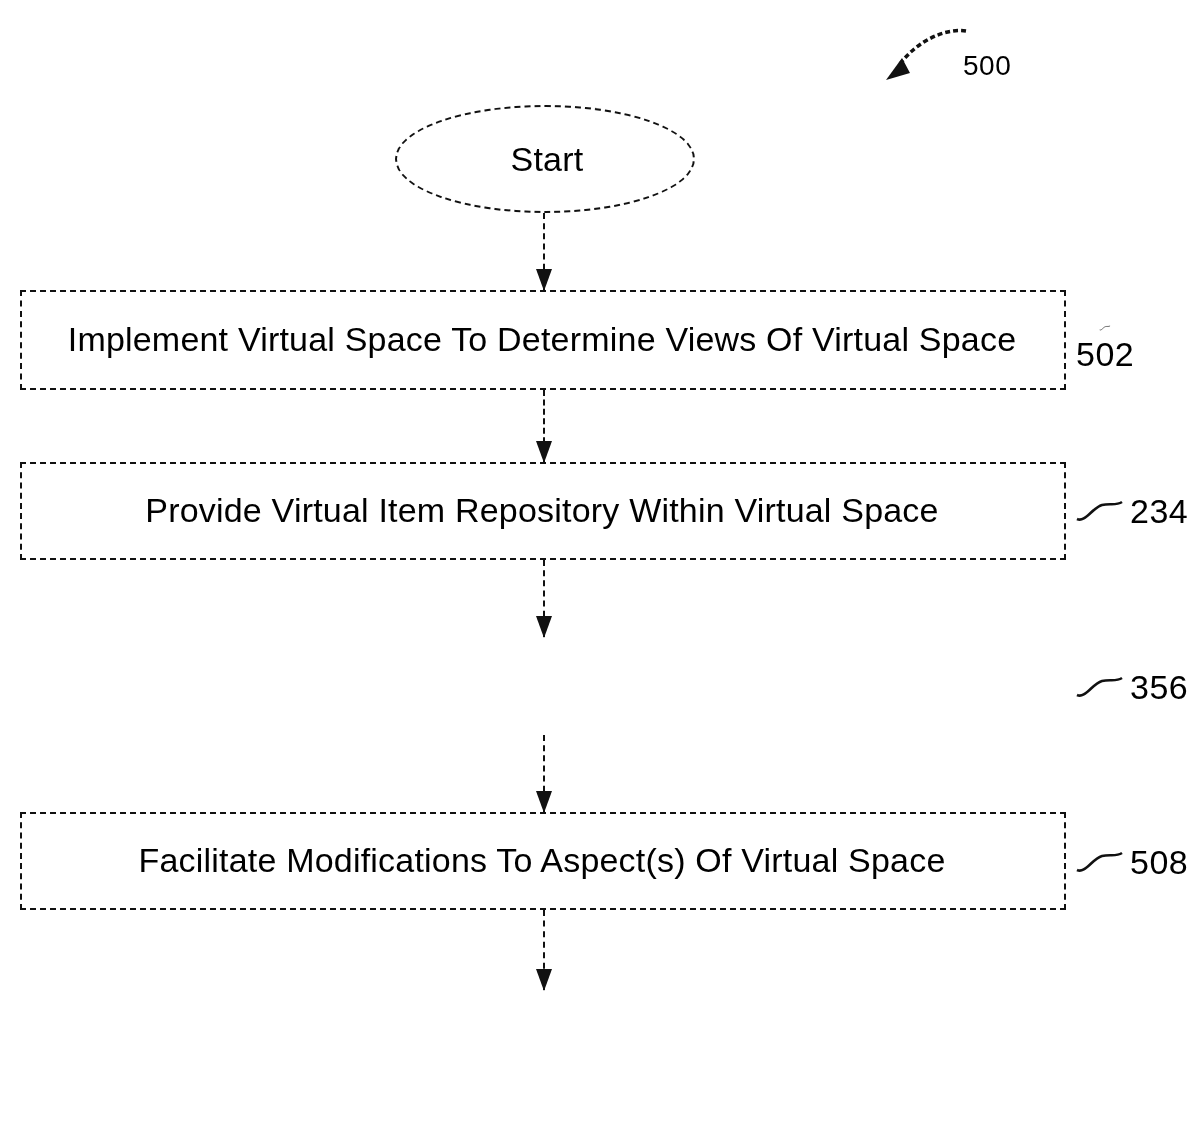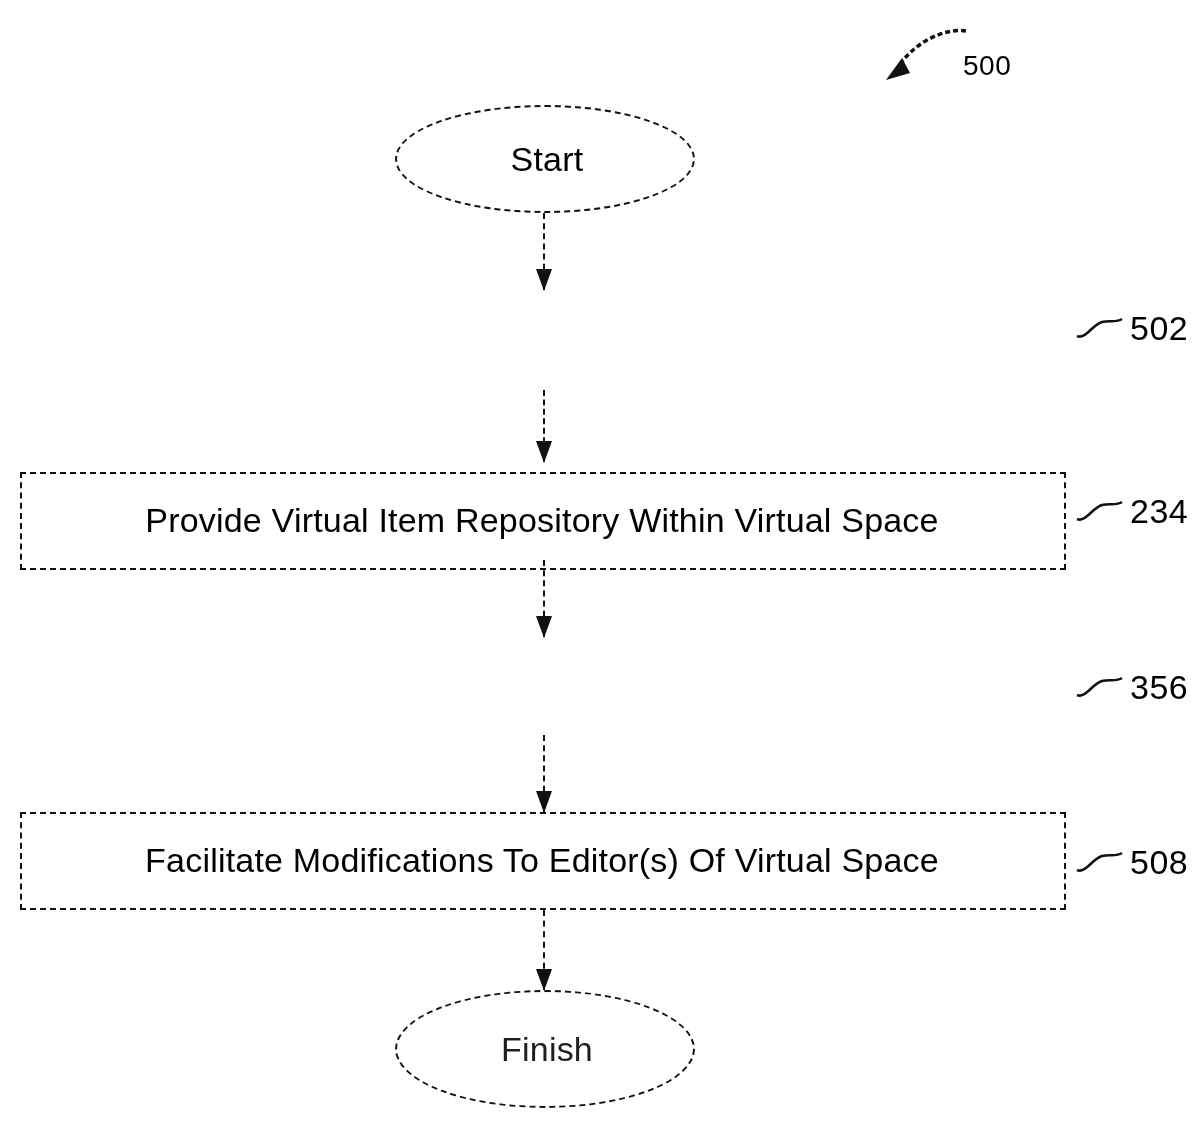--- a/index.html
+++ b/index.html
@@ -70,21 +70,21 @@
     justify-content: center;
   }
   .process-box .box-label {
     font-size: 34px;
     line-height: 1.1;
     letter-spacing: 0.2px;
     white-space: nowrap;
     transform: translateX(-1px);
   }
   #box-502 { top: 290px; height: 100px; }
-  #box-504 { top: 472px; height: 98px; align-items: center; }
+  #box-504 { top: 462px; height: 98px; align-items: center; }
   #box-506 { top: 637px; height: 98px; }
   #box-508 { top: 812px; height: 98px; }
 
   
   .connector {
     position: absolute;
     left: 536px;
     width: 16px;
     pointer-events: none;
   }
@@ -124,21 +124,21 @@
   .ref-callout .ref-leader {
     display: block;
     width: 48px;
     height: 26px;
   }
   .ref-callout .ref-number {
     font-size: 34px;
     line-height: 1;
     letter-spacing: 0.5px;
   }
-  #ref-502 { top: 305px; }
+  #ref-502 { top: 325px; flex-direction: column; }
   #ref-504 { top: 488px; }
   #ref-506 { top: 664px; }
   #ref-508 { top: 839px; }
 
   
   #fig-number {
     position: absolute;
     left: 963px;
     top: 12px;
     font-size: 28px;
@@ -167,20 +167,23 @@
 
   <div id="oval-start" class="terminator">
     <span class="term-label">Start</span>
   </div>
 
   <div id="conn-start-502" class="connector">
     <span class="conn-line"></span>
     <span class="conn-head"></span>
   </div>
 
+  <div id="box-502" class="process-box">
+    <span class="box-label">Implement Virtual Space To Determine Views Of Virtual Space</span>
+  </div>
   <div id="ref-502" class="ref-callout">
     <svg class="ref-leader" viewBox="0 0 48 26" xmlns="http://www.w3.org/2000/svg">
       <path d="M 1 21 C 9 25, 16 10, 26 7 C 34 5, 40 8, 46 4" fill="none" stroke="#111111" stroke-width="2.6"></path>
     </svg>
     <span class="ref-number">502</span>
   </div>
 
   <div id="conn-502-504" class="connector">
     <span class="conn-line"></span>
     <span class="conn-head"></span>
@@ -207,31 +210,28 @@
     </svg>
     <span class="ref-number">356</span>
   </div>
 
   <div id="conn-506-508" class="connector">
     <span class="conn-line"></span>
     <span class="conn-head"></span>
   </div>
 
   <div id="box-508" class="process-box">
-    <span class="box-label">Facilitate Modifications To Editor(s) Of Virtual Space</span>
+    <span class="box-label">Facilitate Modifications To Aspect(s) Of Virtual Space</span>
   </div>
   <div id="ref-508" class="ref-callout">
     <svg class="ref-leader" viewBox="0 0 48 26" xmlns="http://www.w3.org/2000/svg">
       <path d="M 1 21 C 9 25, 16 10, 26 7 C 34 5, 40 8, 46 4" fill="none" stroke="#111111" stroke-width="2.6"></path>
     </svg>
     <span class="ref-number">508</span>
   </div>
 
   <div id="conn-508-finish" class="connector">
     <span class="conn-line"></span>
     <span class="conn-head"></span>
   </div>
 
-  <div id="oval-finish" class="terminator">
-    <span class="term-label">Finish</span>
-  </div>
 
 </div>
 
 </body></html>

